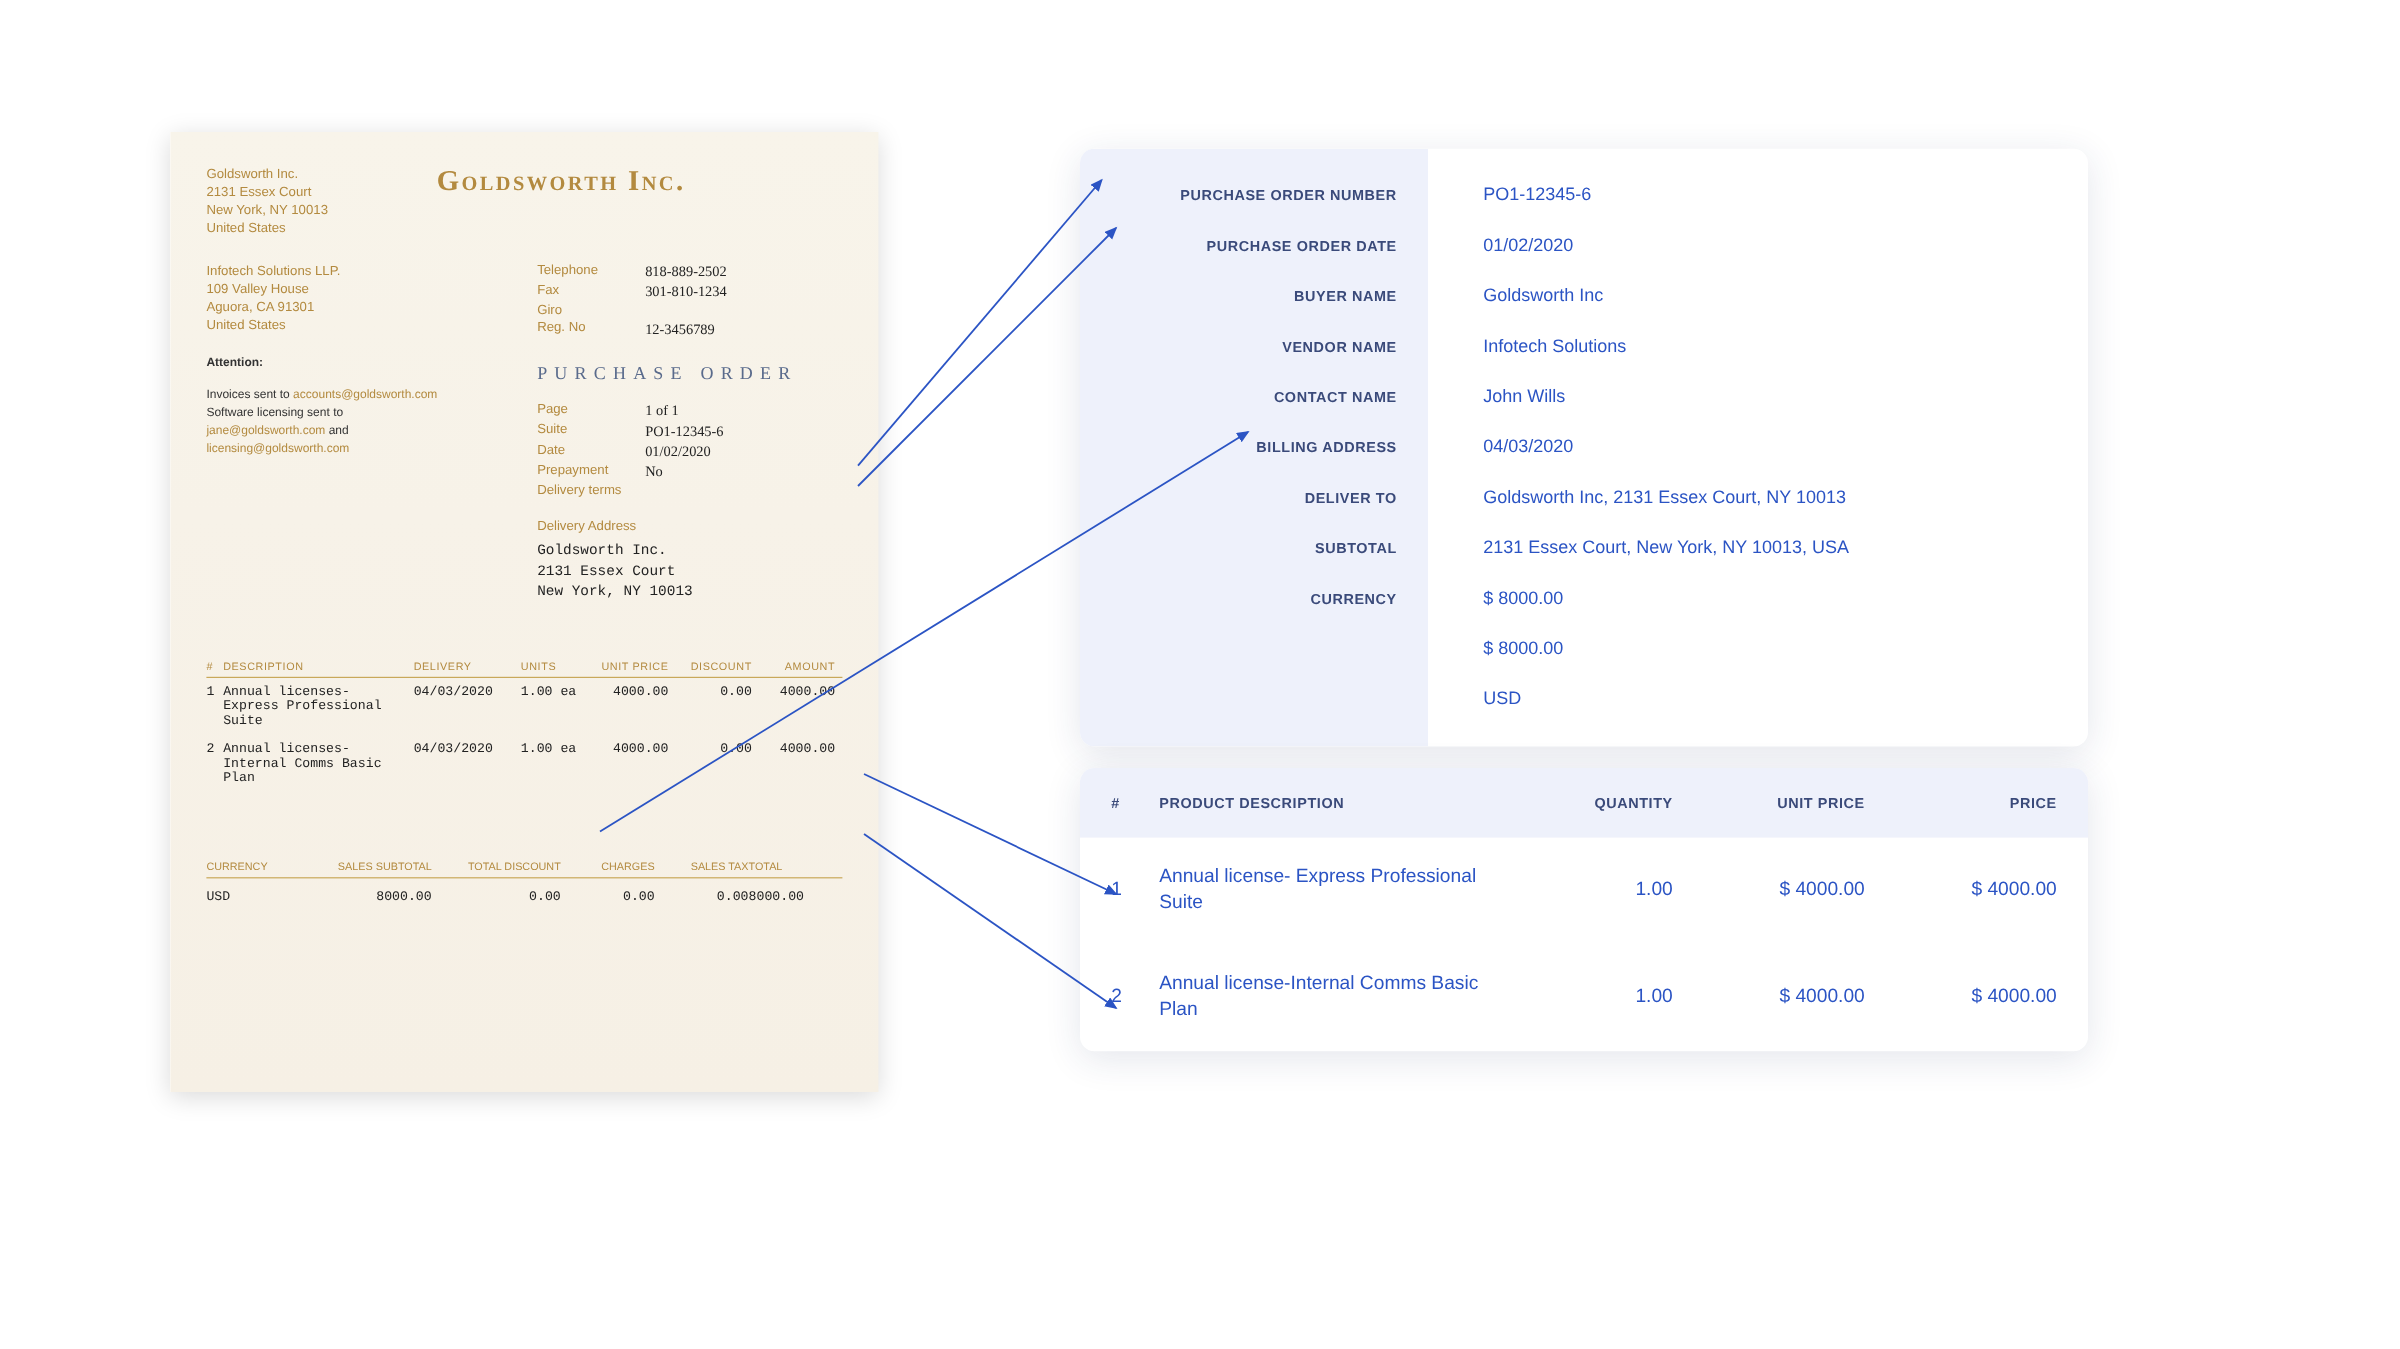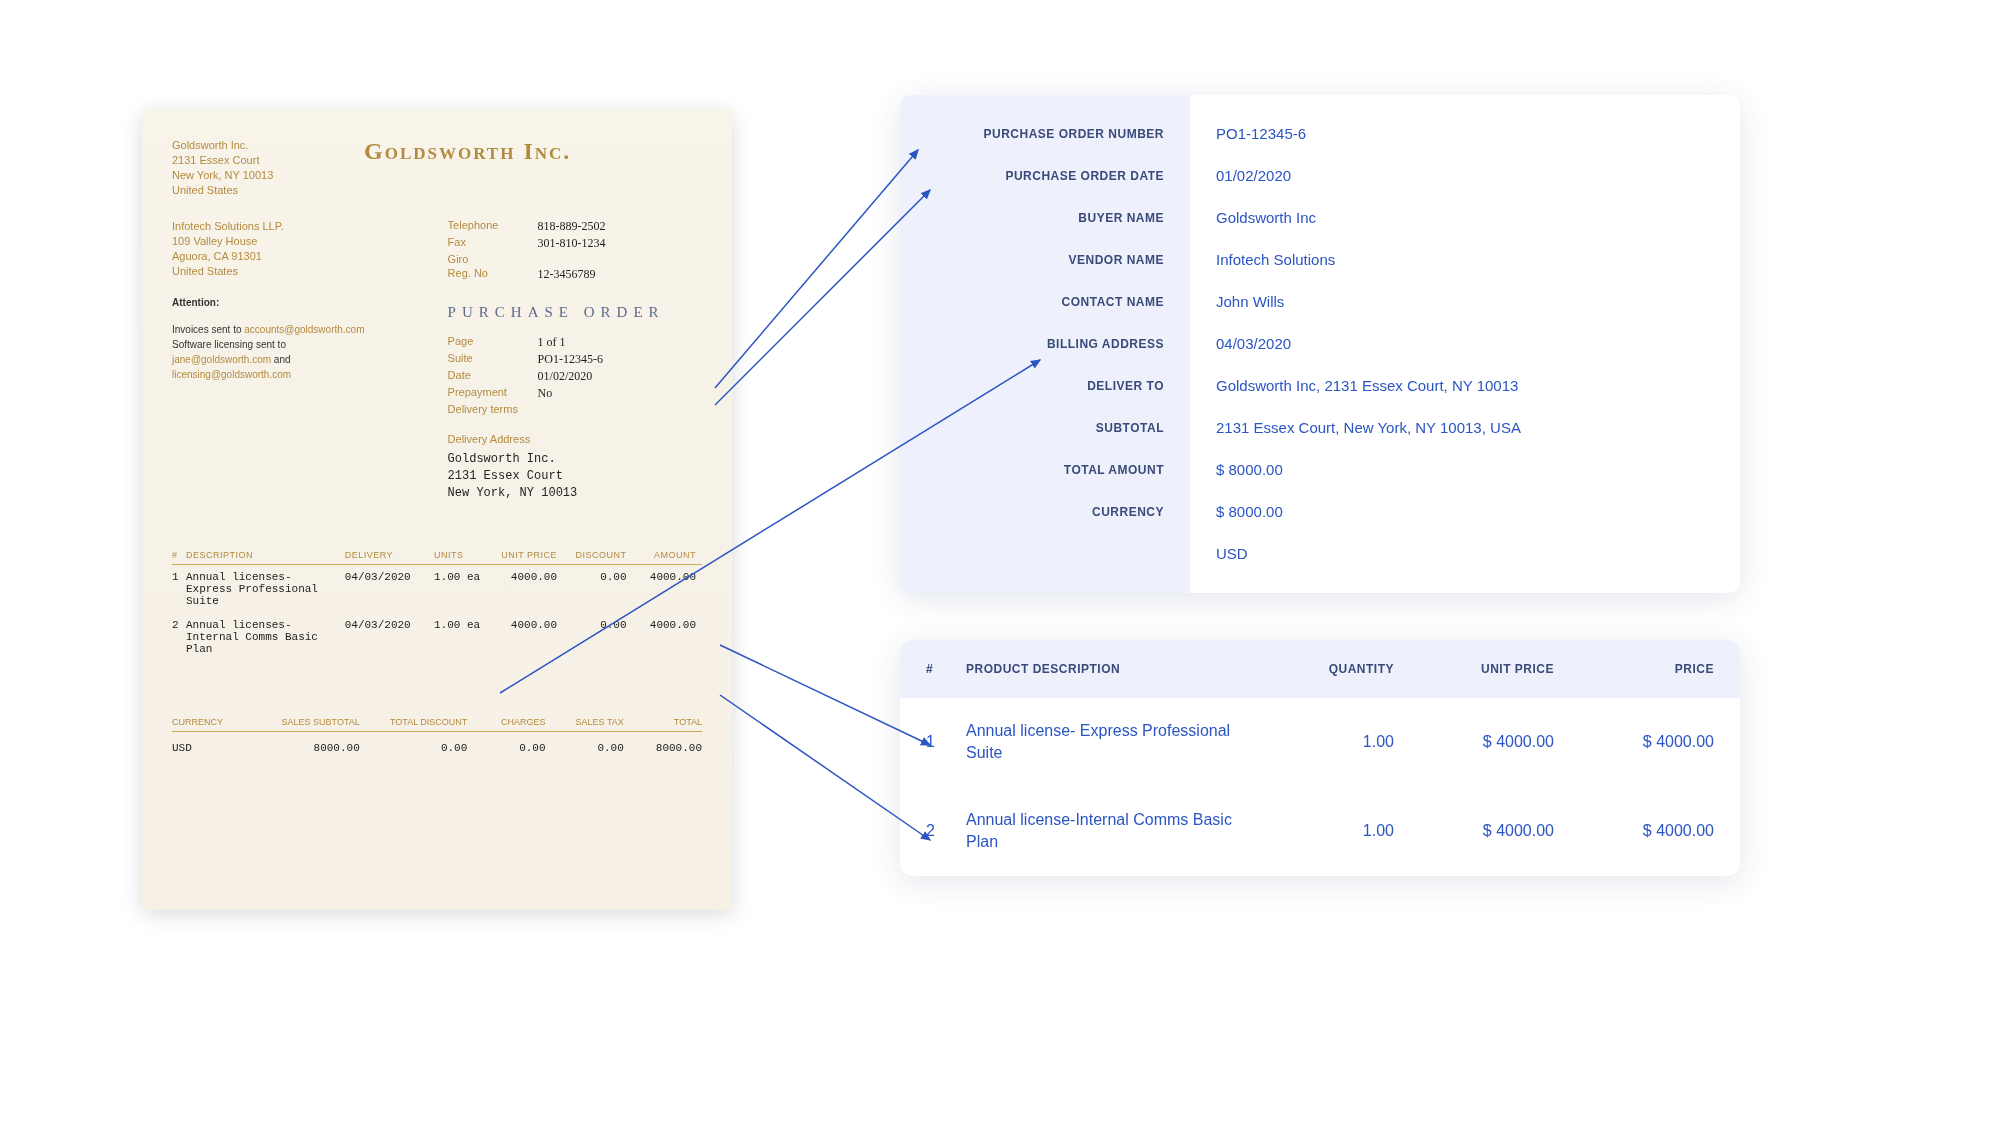--- a/index.html
+++ b/index.html
@@ -93,42 +93,43 @@
     font-size: 9px;
     border-bottom: 1px solid #c9a85a;
     padding-bottom: 4px;
     margin-top: 56px;
   }
   .tcol-cur { width: 82px; }
   .tcol-sub { width: 110px; text-align: right; }
   .tcol-disc { width: 110px; text-align: right; }
   .tcol-chg { width: 80px; text-align: right; }
   .tcol-tax { width: 80px; text-align: right; }
-  .tcol-tot { width: 80px; text-align: right; }
+  .tcol-tot { width: 80px; text-align: left; }
   .po-totals-row {
     display: flex;
     font-family: "Courier New", monospace;
     font-size: 11px;
     color: #222;
     padding: 10px 0;
   }
 
   
   .card {
     position: absolute;
     background: #fff;
     border-radius: 12px;
     box-shadow: 0 6px 30px rgba(30,50,100,0.12);
     overflow: hidden;
   }
   .card-info {
     left: 900px;
-    top: 95px;
+    top: 124px;
     width: 840px;
     display: flex;
+    gap: 20px;
   }
   .info-labels {
     width: 290px;
     background: #eef1fb;
     padding: 18px 26px 18px 18px;
     text-align: right;
   }
   .info-values {
     flex: 1;
     padding: 18px 26px;
@@ -318,21 +319,20 @@
 <div class="card card-info">
   <div class="info-labels">
     <div class="info-row-label">PURCHASE ORDER NUMBER</div>
     <div class="info-row-label">PURCHASE ORDER DATE</div>
     <div class="info-row-label">BUYER NAME</div>
     <div class="info-row-label">VENDOR NAME</div>
     <div class="info-row-label">CONTACT NAME</div>
     <div class="info-row-label">BILLING ADDRESS</div>
     <div class="info-row-label">DELIVER TO</div>
     <div class="info-row-label">SUBTOTAL</div>
-    <div class="info-row-label">TOTAL AMOUNT</div>
     <div class="info-row-label">CURRENCY</div>
   </div>
   <div class="info-values">
     <div class="info-row-value">PO1-12345-6</div>
     <div class="info-row-value">01/02/2020</div>
     <div class="info-row-value">Goldsworth Inc</div>
     <div class="info-row-value">Infotech Solutions</div>
     <div class="info-row-value">John Wills</div>
     <div class="info-row-value">04/03/2020</div>
     <div class="info-row-value">Goldsworth Inc, 2131 Essex Court, NY 10013</div>

